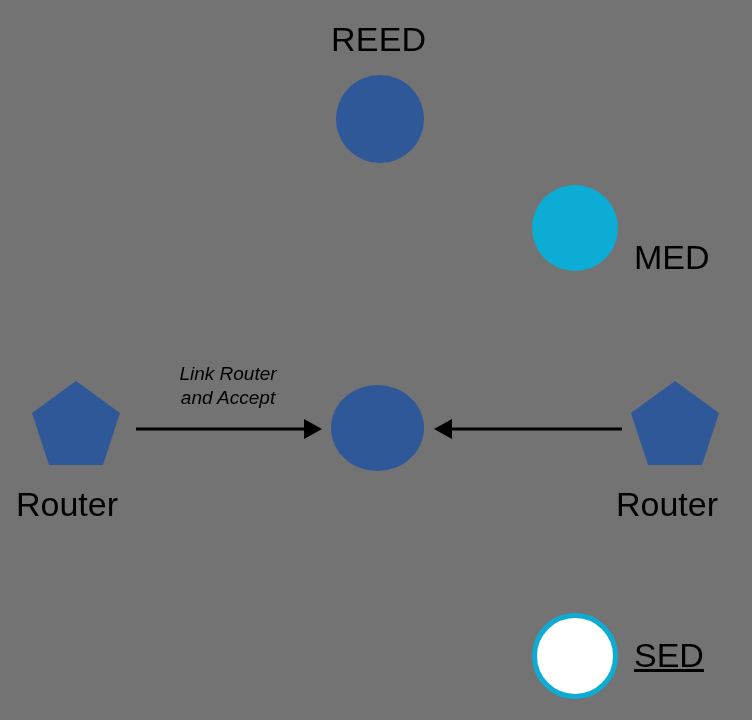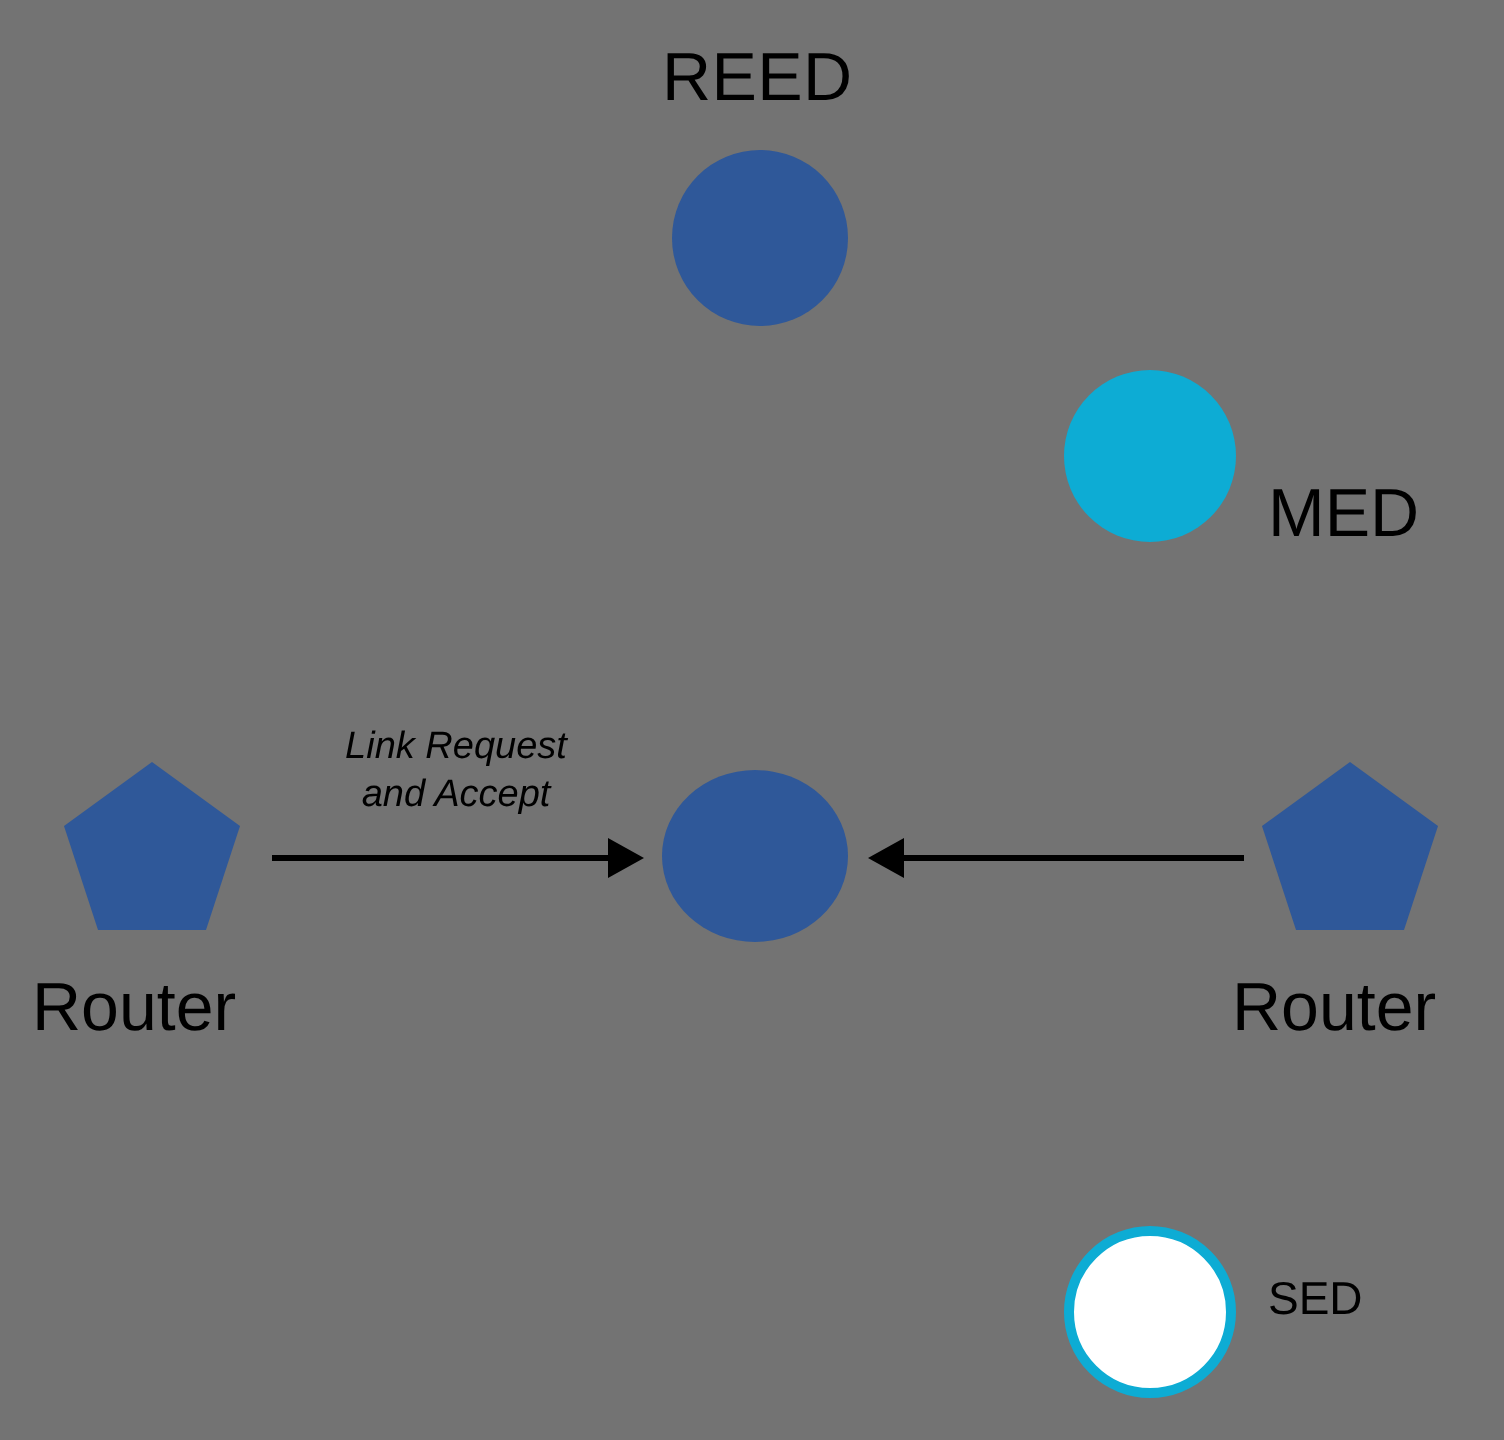--- a/index.html
+++ b/index.html
@@ -66,21 +66,22 @@
     width: 86px;
     height: 86px;
     border-radius: 50%;
     background: #ffffff;
     border: 5px solid #0DACD4;
     box-sizing: border-box;
   }
   #sed-label {
     left: 634px;
     top: 636px;
-    font-size: 23px;
+    font-size: 34px;
+    text-decoration: underline;
   }
 
   
   #center-circle {
     left: 331px;
     top: 385px;
     width: 93px;
     height: 86px;
     border-radius: 50%;
     background: #2F5899;
@@ -152,17 +153,17 @@
     <line x1="4" y1="15" x2="172" y2="15" stroke="#000000" stroke-width="3"></line>
     <polygon points="172,5 190,15 172,25" fill="#000000"></polygon>
   </svg>
 
   <svg id="arrow-rl" width="192" height="30" viewBox="0 0 192 30">
     <line x1="20" y1="15" x2="190" y2="15" stroke="#000000" stroke-width="3"></line>
     <polygon points="20,5 2,15 20,25" fill="#000000"></polygon>
   </svg>
 
   <div id="link-label">
-    <span>Link Request</span>
+    <span>Link Router</span>
     <span>and Accept</span>
   </div>
 
 </div>
 
 </body></html>

